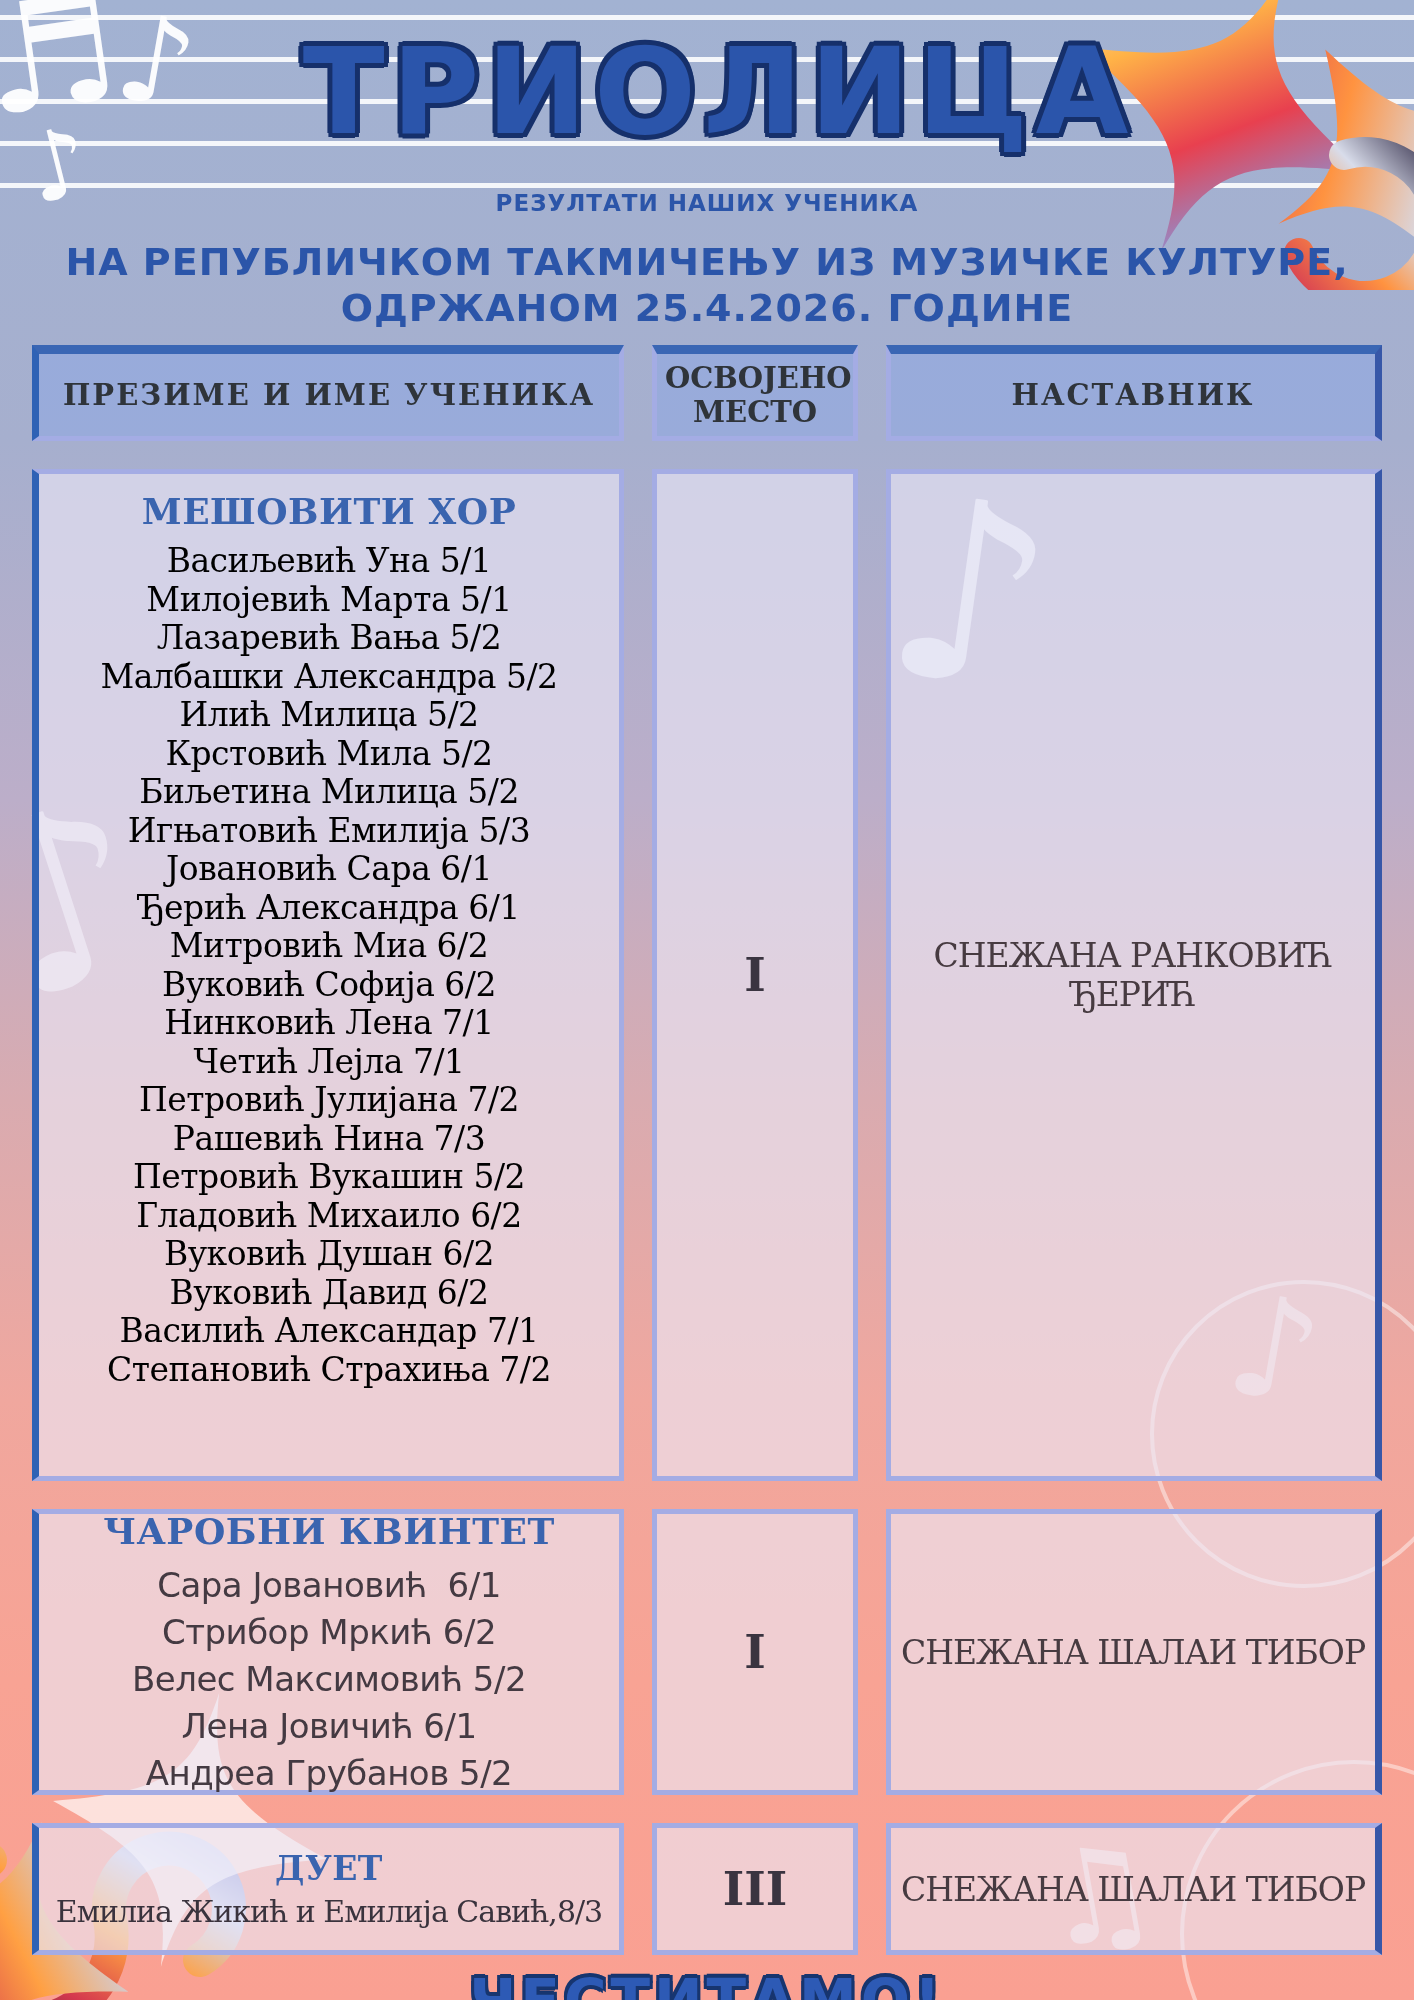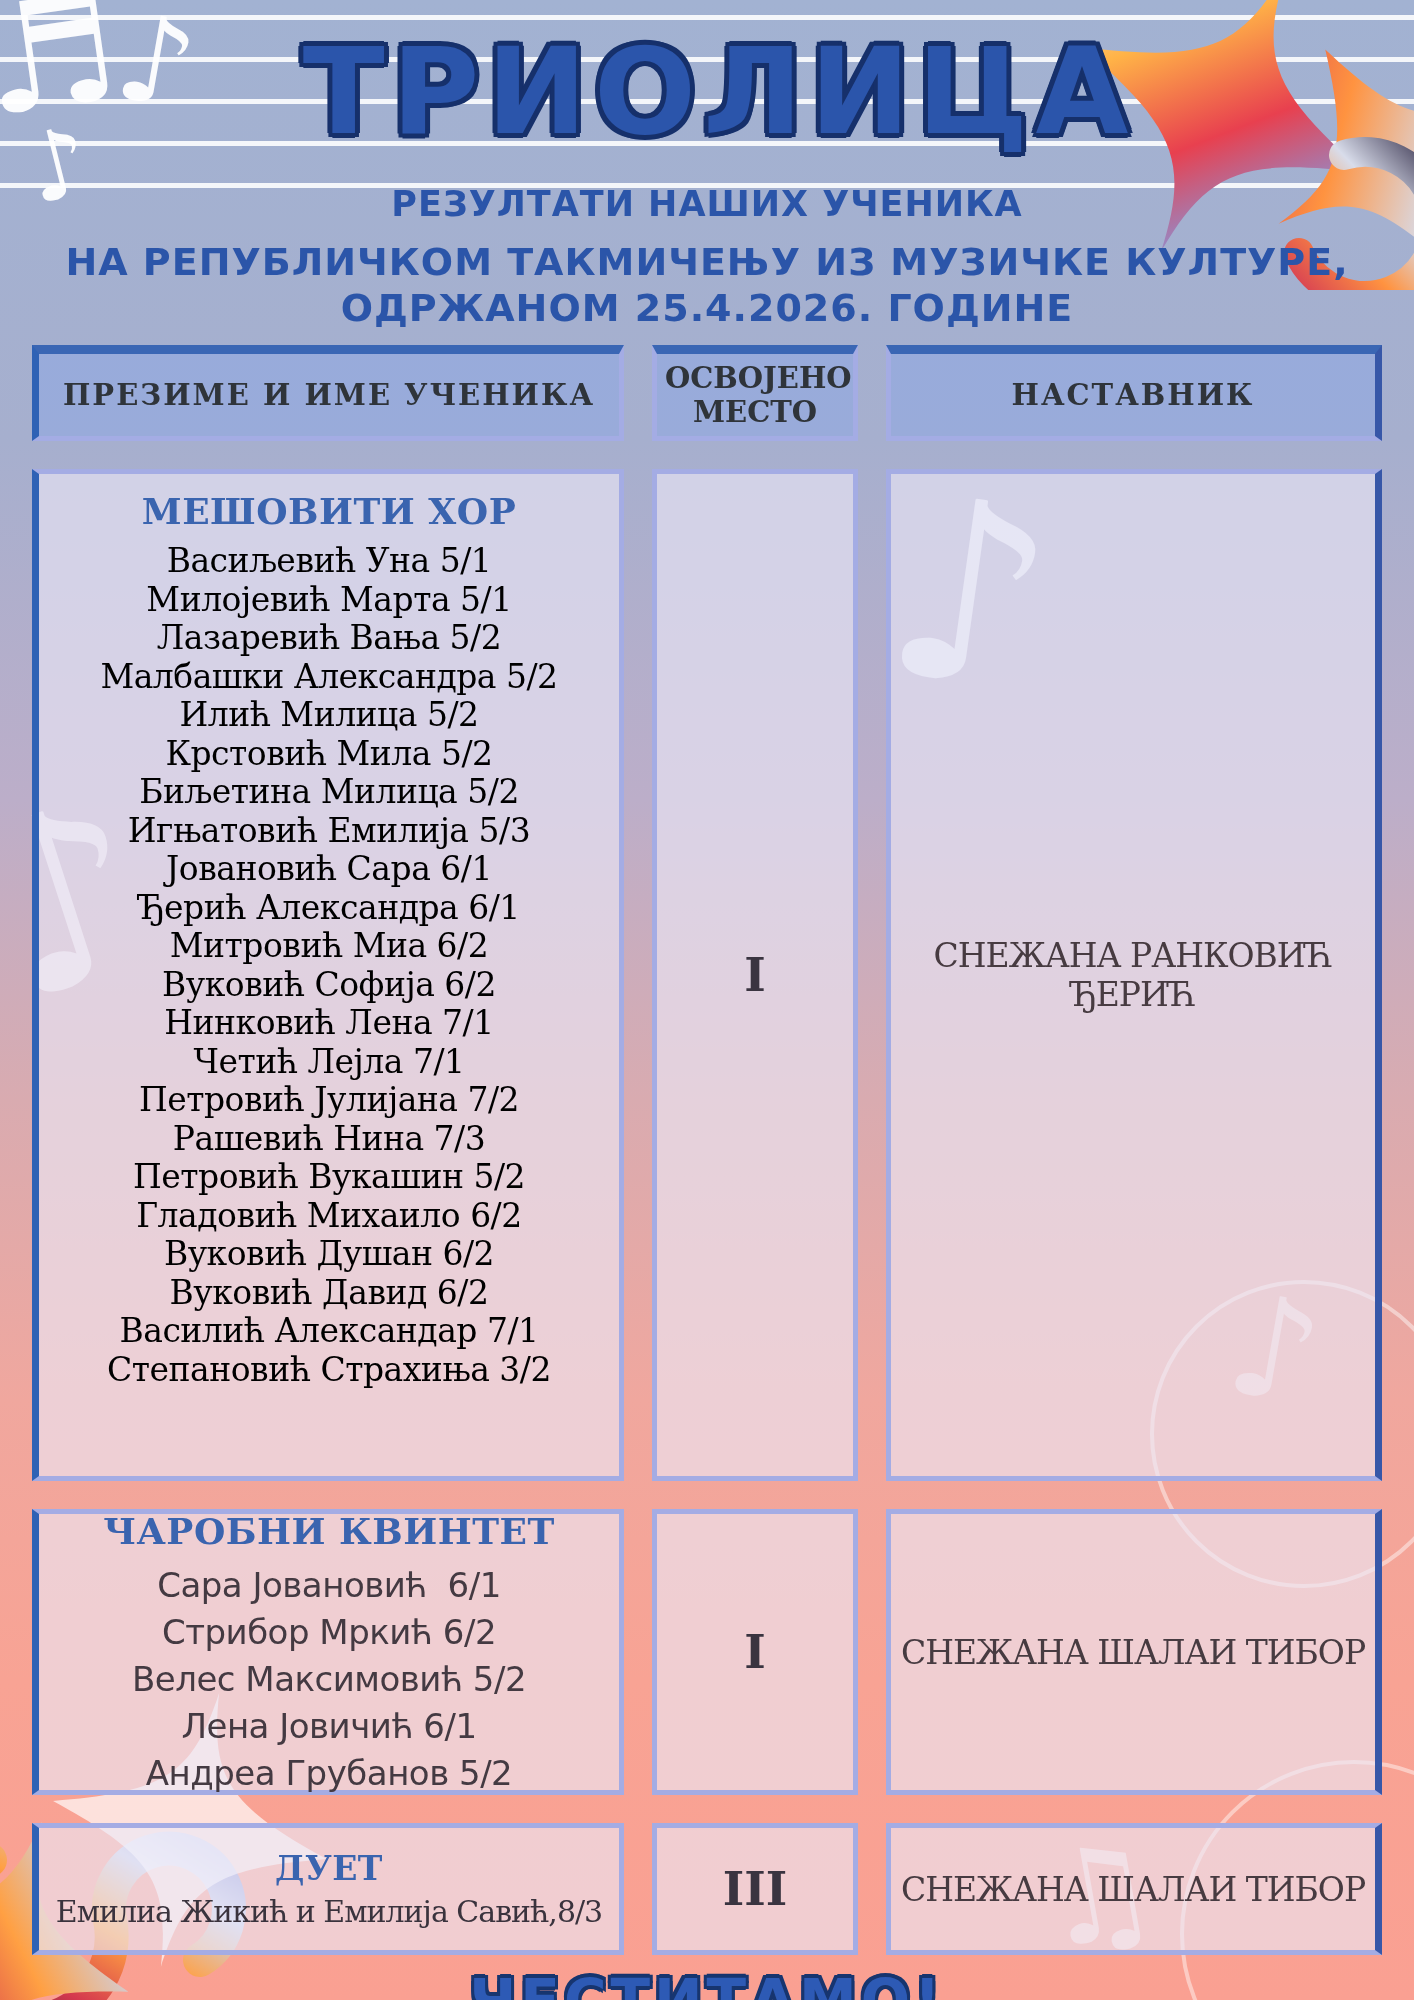--- a/index.html
+++ b/index.html
@@ -15,21 +15,21 @@
   .chrome{position:absolute;z-index:2;pointer-events:none;}
   .top-area{position:relative;height:345px;z-index:3;}
   .main-title{
     position:absolute;top:22px;left:0;width:100%;margin:0;text-align:center;
     font-family:"DejaVu Sans","Liberation Sans",sans-serif;font-weight:bold;
     font-size:120px;letter-spacing:7px;color:#2b55ab;
     text-shadow:-4px -4px 0 #16306b,4px -4px 0 #16306b,-4px 4px 0 #16306b,4px 4px 0 #16306b,0 -5px 0 #16306b,0 5px 0 #16306b,-5px 0 0 #16306b,5px 0 0 #16306b;
     padding-left:12px;
   }
   .sub{position:absolute;left:0;width:100%;text-align:center;font-family:"DejaVu Sans","Liberation Sans",sans-serif;font-weight:bold;color:#2b55a9;letter-spacing:1px;}
-  .sub1{top:184px;font-size:35px;}
+  .sub1{top:190px;font-size:23px;}
   .sub2{top:240px;font-size:38px;}
   .sub3{top:286px;font-size:38px;}
   .results{
     position:relative;z-index:3;margin:0 32px;display:grid;
     grid-template-columns:592px 206px 1fr;
     grid-template-rows:96px 1012px 286px 132px;
     column-gap:10px;row-gap:17px;gap:28px;
   }
   .cell{
     box-sizing:border-box;background:rgba(236,233,247,.62);border:5px solid #a4ace4;
@@ -161,21 +161,21 @@
         <div class="roster-item">Вуковић Софија 6/2</div>
         <div class="roster-item">Нинковић Лена 7/1</div>
         <div class="roster-item">Четић Лејла 7/1</div>
         <div class="roster-item">Петровић Јулијана 7/2</div>
         <div class="roster-item">Рашевић Нина 7/3</div>
         <div class="roster-item">Петровић Вукашин 5/2</div>
         <div class="roster-item">Гладовић Михаило 6/2</div>
         <div class="roster-item">Вуковић Душан 6/2</div>
         <div class="roster-item">Вуковић Давид 6/2</div>
         <div class="roster-item">Василић Александар 7/1</div>
-        <div class="roster-item">Степановић Страхиња 3/2</div>
+        <div class="roster-item">Степановић Страхиња 7/2</div>
       </div>
   </div>
   <div class="cell">
     <div class="place">I</div>
   </div>
   <div class="cell edge-r">
     <div class="teacher">СНЕЖАНА РАНКОВИЋ ЂЕРИЋ</div>
   </div>
 
   <div class="cell edge-l">

